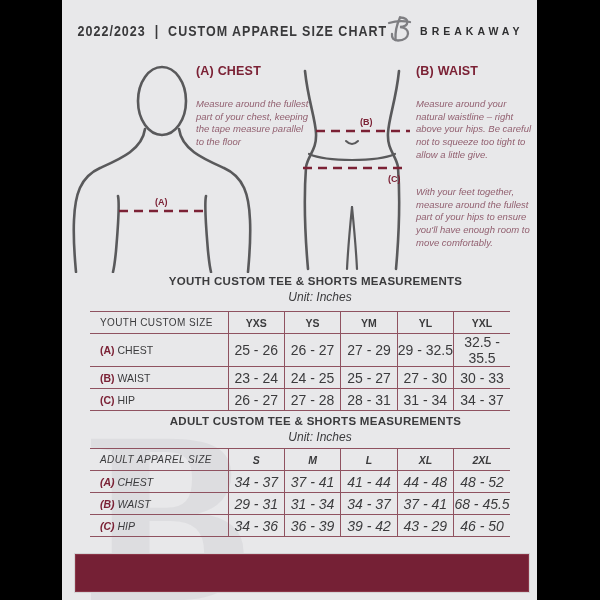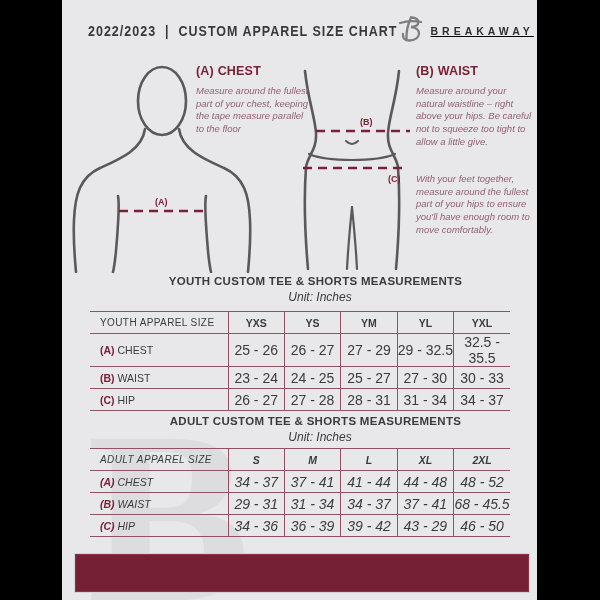--- a/index.html
+++ b/index.html
@@ -3,30 +3,30 @@
 <meta charset="utf-8">
 <style>
   html,body{margin:0;padding:0;background:#000;}
   *{box-sizing:border-box;}
   .stage{position:relative;width:600px;height:600px;background:#000;overflow:hidden;
          font-family:"Liberation Sans","DejaVu Sans",sans-serif;}
   .card{position:absolute;left:62px;top:0;width:475px;height:600px;background:#e8e8ea;overflow:hidden;}
 
   
   .hdr{position:absolute;left:0;top:0;width:475px;height:50px;display:flex;align-items:center;
-       justify-content:flex-start;padding:12px 24px 0 26px;}
+       justify-content:center;padding:12px 24px 0 26px;}
   .hdr-title{font-size:12.5px;font-weight:bold;letter-spacing:1px;color:#39393b;white-space:nowrap;
              transform:scaleY(1.15);}
-  .brand{display:flex;align-items:center;gap:7px;text-decoration:underline;}
+  .brand{display:flex;align-items:center;gap:7px;}
   .brand-name{font-size:10.5px;font-weight:bold;letter-spacing:4px;color:#2f2f31;}
 
   
   .guide-block{position:absolute;z-index:2;}
   .g-head{font-size:12.5px;font-weight:bold;color:#7b2135;letter-spacing:.2px;}
-  .g-desc{margin-top:7px;font-size:9.5px;font-style:italic;line-height:1.34;color:#926070;}
+  .g-desc{margin-top:20px;font-size:9.5px;font-style:italic;line-height:1.34;color:#926070;}
 
   .figures{position:absolute;left:0;top:55px;width:475px;height:218px;z-index:1;}
 
   
   .sec-title{position:absolute;left:0;width:507px;text-align:center;font-size:11.5px;font-weight:bold;
              color:#3b3b3d;letter-spacing:.3px;z-index:2;}
   .sec-unit{position:absolute;left:0;width:516px;text-align:center;font-size:12px;font-style:italic;
             color:#3b3b3d;z-index:2;}
 
   
@@ -127,21 +127,21 @@
       <colgroup>
           <col class="c0">
           <col class="cn">
           <col class="cn">
           <col class="cn">
           <col class="cn">
           <col class="cn">
         </colgroup>
       <tbody>
           <tr>
-        <th class="lblh">YOUTH APPAREL SIZE</th>
+        <th class="lblh">YOUTH CUSTOM SIZE</th>
         <th class="v">YXS</th>
         <th class="v">YS</th>
         <th class="v">YM</th>
         <th class="v">YL</th>
         <th class="v">YXL</th>
       </tr>
       <tr>
         <td class="lbl"><b>(A)</b> <span>CHEST</span></td>
         <td class="v">25 - 26</td>
         <td class="v">26 - 27</td>

